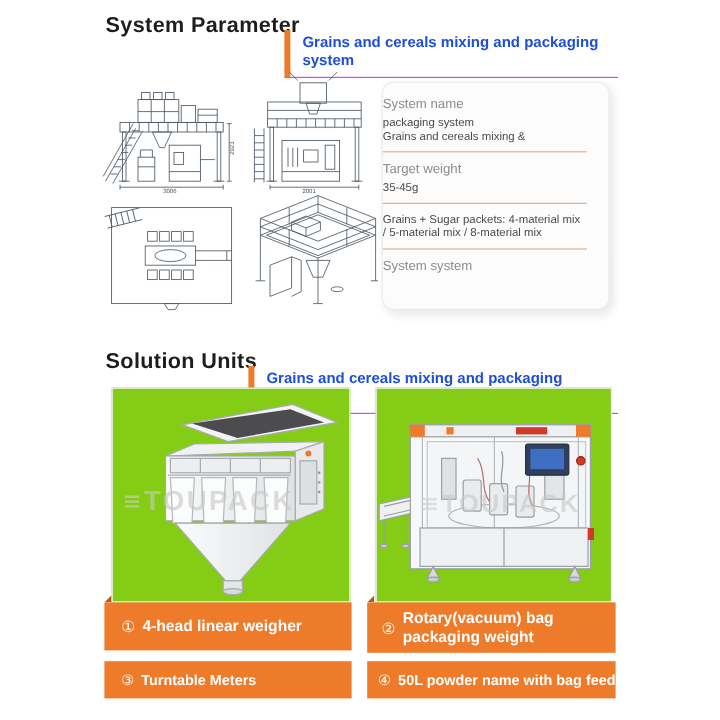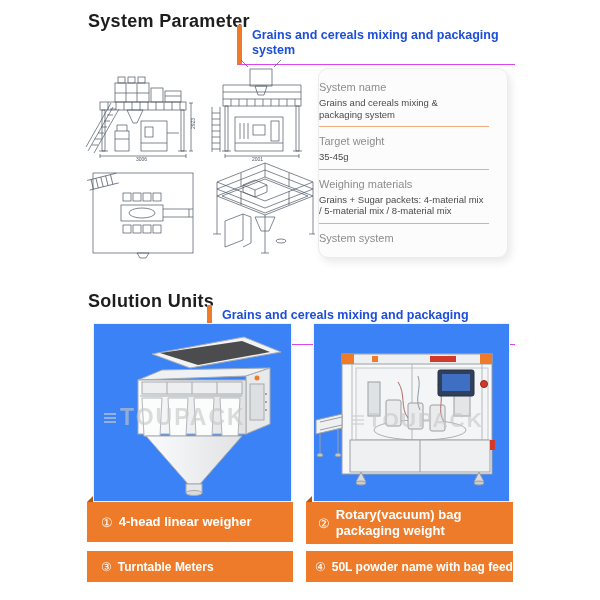--- a/index.html
+++ b/index.html
@@ -20,21 +20,21 @@
 
   
   .panel{position:absolute;left:318px;top:68px;width:190px;height:190px;box-sizing:border-box;
          background:#fcfcfc;border:1px solid #ececec;border-radius:10px;
          box-shadow:3px 4px 8px rgba(0,0,0,.09);padding:12px 16px 0 0;}
   .p-label{font-size:11px;line-height:13px;color:#8c8c8c;margin-bottom:3px;}
   .p-line{font-size:9.5px;line-height:11.5px;color:#4a4a4a;}
   .p-div{height:1px;background:#e8ae7e;margin:6px 2px 8px 0;}
 
   
-  .card{position:absolute;background:#3b82f6;border:1px solid #f1f1f1;box-shadow:0 1px 4px rgba(0,0,0,.05);}
+  .card{position:absolute;background:#84cc16;border:1px solid #f1f1f1;box-shadow:0 1px 4px rgba(0,0,0,.05);}
   .card1{left:93px;top:323px;width:197px;height:177px;}
   .card2{left:313px;top:323px;width:195px;height:177px;}
 
   
   .ribbon{position:absolute;background:#ee7b2a;color:#fff;display:flex;align-items:center;
           box-sizing:border-box;font-weight:600;}
   .fold::before{content:"";position:absolute;left:0;top:-6px;width:6px;height:6px;background:#b05a16;
           clip-path:polygon(0 100%,100% 0,100% 100%);}
   .r1{left:87px;top:502px;width:206px;min-height:40px;font-size:13px;padding:5px 8px 5px 14px;}
   .r2{left:306px;top:502px;width:207px;min-height:41px;font-size:13px;padding:5px 6px 5px 12px;}
@@ -139,31 +139,30 @@
     <g fill="#4a5663" font-size="5" font-family="Liberation Sans, sans-serif">
       <text x="51" y="106">3006</text>
       <text x="110" y="74" transform="rotate(-90 110 74)">2923</text>
       <text x="167" y="106">2001</text>
     </g>
   </svg>
 
   <div class="panel">
     <div class="p-sec">
       <div class="p-label">System name</div>
+      <div class="p-line">packaging system</div>
       <div class="p-line">Grains and cereals mixing &amp;</div>
-      <div class="p-line">packaging system</div>
       <div class="p-div"></div>
     </div>
     <div class="p-sec">
       <div class="p-label">Target weight</div>
       <div class="p-line">35-45g</div>
       <div class="p-div"></div>
     </div>
     <div class="p-sec">
-      <div class="p-label">Weighing materials</div>
       <div class="p-line">Grains + Sugar packets: 4-material mix</div>
       <div class="p-line">/ 5-material mix / 8-material mix</div>
       <div class="p-div"></div>
     </div>
     <div class="p-sec">
       <div class="p-label">System system</div>
     </div>
   </div>
 
   <h1 class="sec-title t2">Solution Units</h1>

